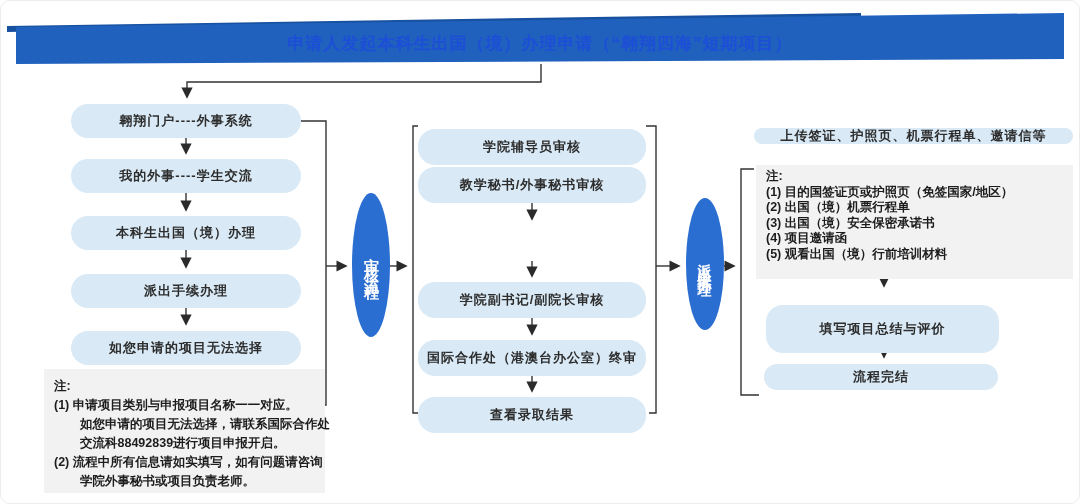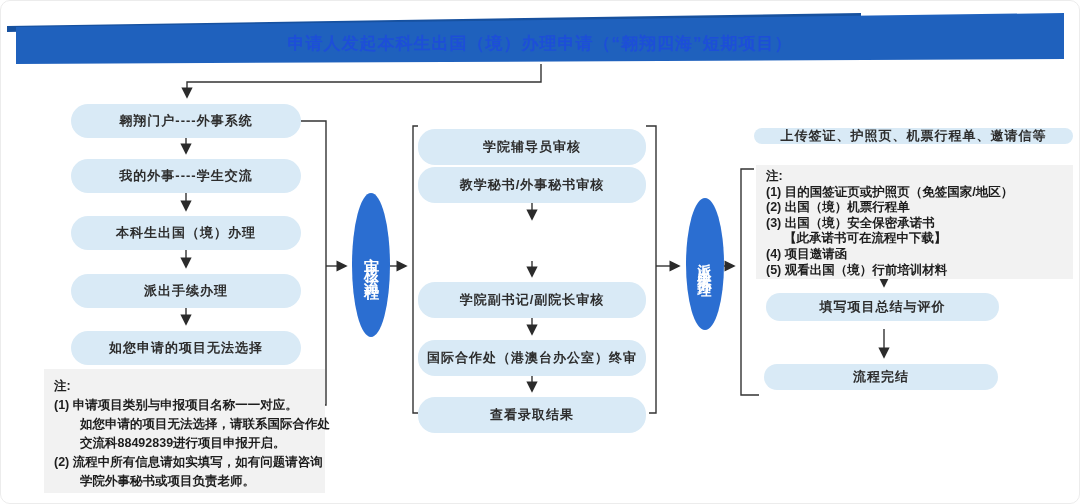--- a/index.html
+++ b/index.html
@@ -45,21 +45,21 @@
   .note1 .indent{padding-left:26px;}
   .note2 .indent{padding-left:18px;}
   
   .lb{left:70px;width:230px;height:34px;}
   .lb1{top:103px;} .lb2{top:158px;} .lb3{top:215px;} .lb4{top:273px;} .lb5{top:330px;}
   .mb{left:417px;width:228px;height:36px;}
   .mb1{top:104px;margin-top:24px;} .mb2{top:166px;} .mb3{top:224px;} .mb4{top:281px;} .mb5{top:339px;} .mb6{top:396px;}
   .g1{left:351px;top:192px;width:38px;height:144px;}
   .g2{left:685px;top:197px;width:38px;height:132px;}
   .rb1{left:753px;top:127px;width:319px;height:16px;}
-  .rb2{left:765px;top:292px;width:233px;height:28px;}
+  .rb2{left:765px;top:304px;width:233px;height:48px;}
   .rb3{left:763px;top:363px;width:234px;height:26px;}
 </style>
 </head>
 <body>
 
 <div id="stage">
 
   <svg id="connectors" viewBox="0 0 1080 504" xmlns="http://www.w3.org/2000/svg">
     <defs>
       <marker id="ah" viewBox="0 0 10 10" refX="8.5" refY="5" markerWidth="8" markerHeight="8" orient="auto-start-reverse">
@@ -128,21 +128,20 @@
 
   <div class="gate g2">派出手续办理</div>
 
   <div class="pill rb1">上传签证、护照页、机票行程单、邀请信等</div>
 
   <div class="note note2">
     <div class="note-line">注:</div>
     <div class="note-line">(1) 目的国签证页或护照页（免签国家/地区）</div>
     <div class="note-line">(2) 出国（境）机票行程单</div>
     <div class="note-line">(3) 出国（境）安全保密承诺书</div>
-    <div class="note-line indent">【此承诺书可在流程中下载】</div>
     <div class="note-line">(4) 项目邀请函</div>
     <div class="note-line">(5) 观看出国（境）行前培训材料</div>
   </div>
 
   <div class="pill rb2">填写项目总结与评价</div>
   <div class="pill rb3">流程完结</div>
 
 </div>
 
 </body></html>

